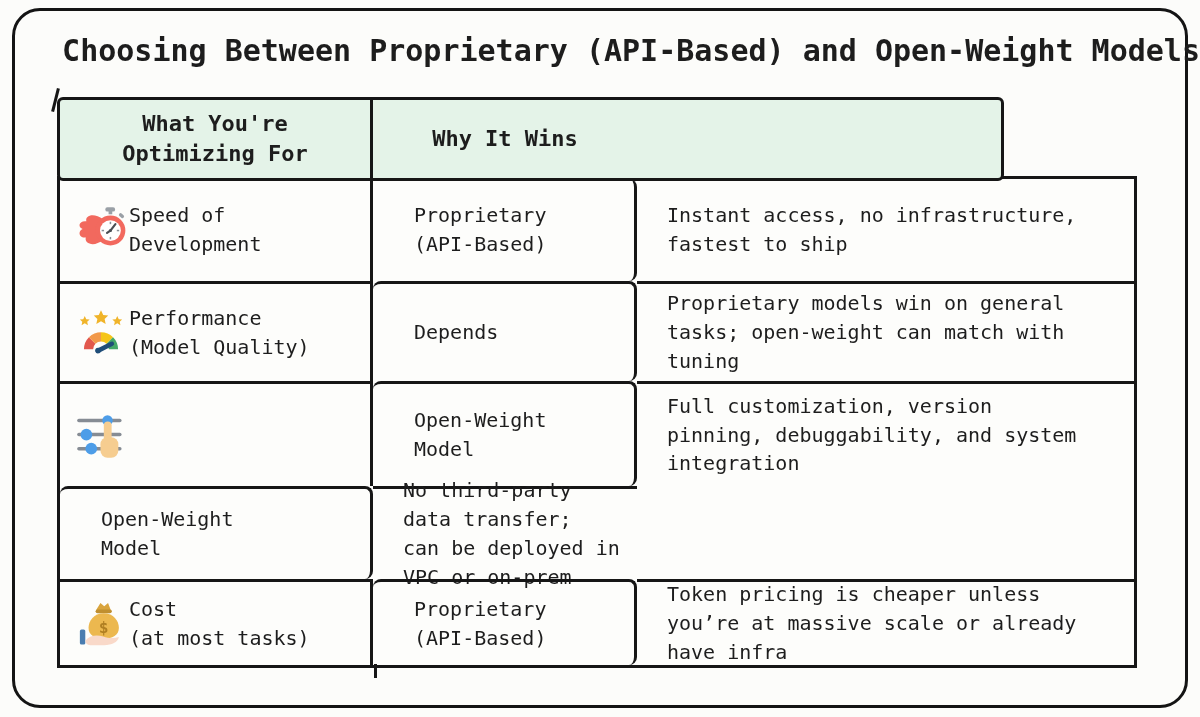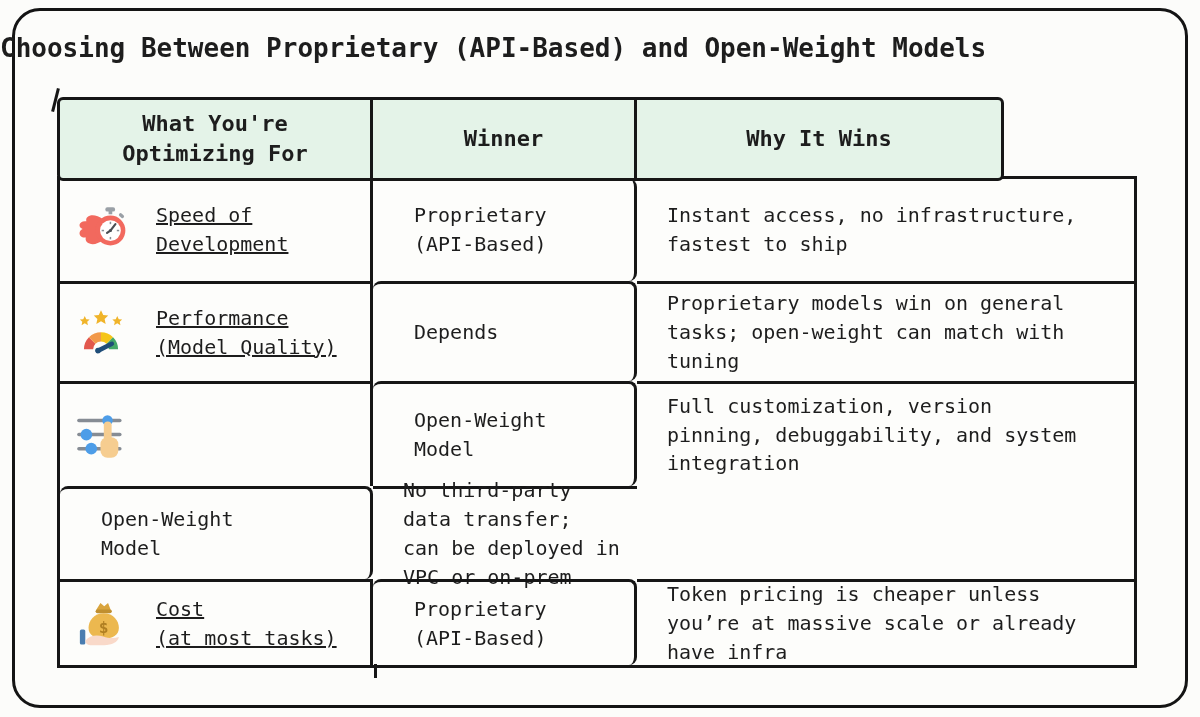--- a/index.html
+++ b/index.html
@@ -10,21 +10,21 @@
     color: #1d1d1d;
     position: relative;
   }
   .page-frame {
     position: absolute; left: 12px; top: 8px; width: 1176px; height: 700px;
     border: 3px solid #141414; border-radius: 28px;
     pointer-events: none;
   }
   .title {
     position: absolute; top: 33px; left: 0; width: 100%;
-    text-align: left; font-size: 26px; font-weight: bold;
+    text-align: right; font-size: 30px; font-weight: bold;
     letter-spacing: 0px; white-space: pre;
   }
   .table-area { position: absolute; left: 57px; top: 97px; }
   .thead {
     width: 947px; height: 84px;
     background: #e4f3e8;
     border: 3px solid #161616; border-radius: 6px;
     display: grid; grid-template-columns: 313px 264px 1fr;
     overflow: hidden;
     position: relative; z-index: 2;
@@ -46,21 +46,21 @@
     display: grid; grid-template-columns: 313px 264px 1fr;
   }
   .row + .row .cell { border-top: 3px solid #161616; }
   .cell {
     display: flex; align-items: center;
     font-size: 20px; line-height: 1.44;
   }
   .cell.c1, .cell.c2 { border-right: 3px solid #161616; }
   .r1 { height: 102px; } .r2 { height: 100px; } .r3 { height: 105px; }
   .r4 { height: 93px; }  .r5 { height: 86px; }
-  .label-cell { padding-left: 15px; gap: 29px; text-decoration: underline; }
+  .label-cell { padding-left: 15px; gap: 2px; }
   .icon { width: 52px; height: 48px; flex: 0 0 52px; display: flex; align-items: center; justify-content: center; }
   .icon svg { width: 52px; height: 48px; }
   .winner-cell { padding-left: 41px; border-radius: 8px; }
   .why-cell { padding-left: 30px; padding-right: 10px; }
   .bind-text { white-space: pre-line; }
   .overshoot-tail {
     position: absolute; left: 314px; bottom: -13px; width: 3px; height: 14px;
     background: #161616;
   }
   .corner-tick {
@@ -74,21 +74,20 @@
 <div class="page-frame"></div>
 
 <div class="title">Choosing Between Proprietary (API-Based) and Open-Weight Models</div>
 
 <div class="table-area">
   <div class="corner-tick"></div>
 
   <div class="thead">
     <div class="hcell c1">What You're
 Optimizing For</div>
-    <div class="hcell c2">Winner</div>
     <div class="hcell c3">Why It Wins</div>
   </div>
 
   <div class="tbody">
 
     <div class="row">
       <div class="cell c1 r1 label-cell">
         <span class="icon">
           <svg viewBox="0 0 48 44">
             <path d="M26 12 C18 6 9 8 10.5 14 C4 13 2 19 7 21 C2 23.5 4 29.5 10 29 C8.5 33.5 15 37 21 34 L28 31 Z" fill="#f2695e"></path>

